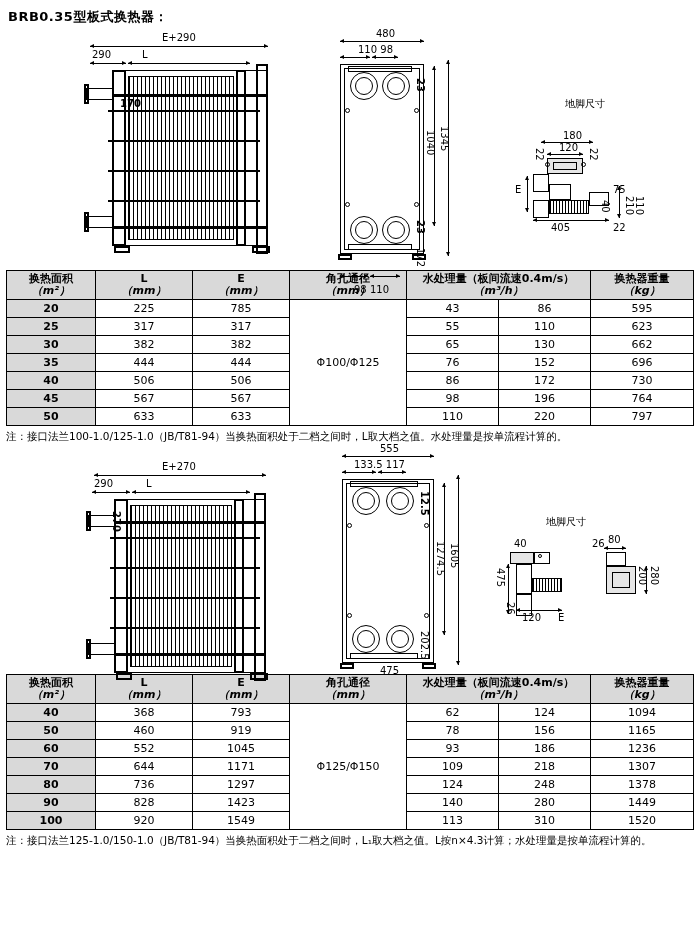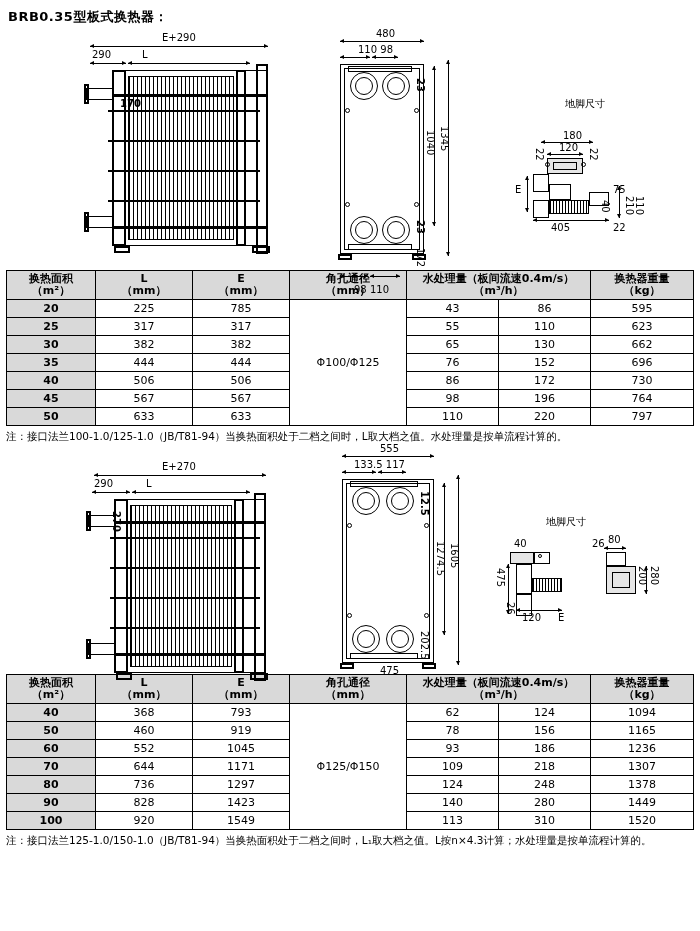--- a/index.html
+++ b/index.html
@@ -80,21 +80,21 @@
     padding:1px 0;
     height:15px;
     line-height:12px;
   }
   table.spec th{
     background:#d9d9d9;
     font-weight:bold;
     font-size:11px;
     padding:2px 0;
   }
-  table.spec th .u{display:block;font-weight:bold;}
+  table.spec th .u{display:block;font-weight:bold;font-style:italic;}
   table.spec td.shade{background:#d9d9d9;font-weight:bold;}
   table.spec td.mid{font-size:11px;}
   .note{
     font-size:10.5px;
     padding:4px 0 0 6px;
     line-height:13px;
   }
 </style>
 </head>
 <body>

